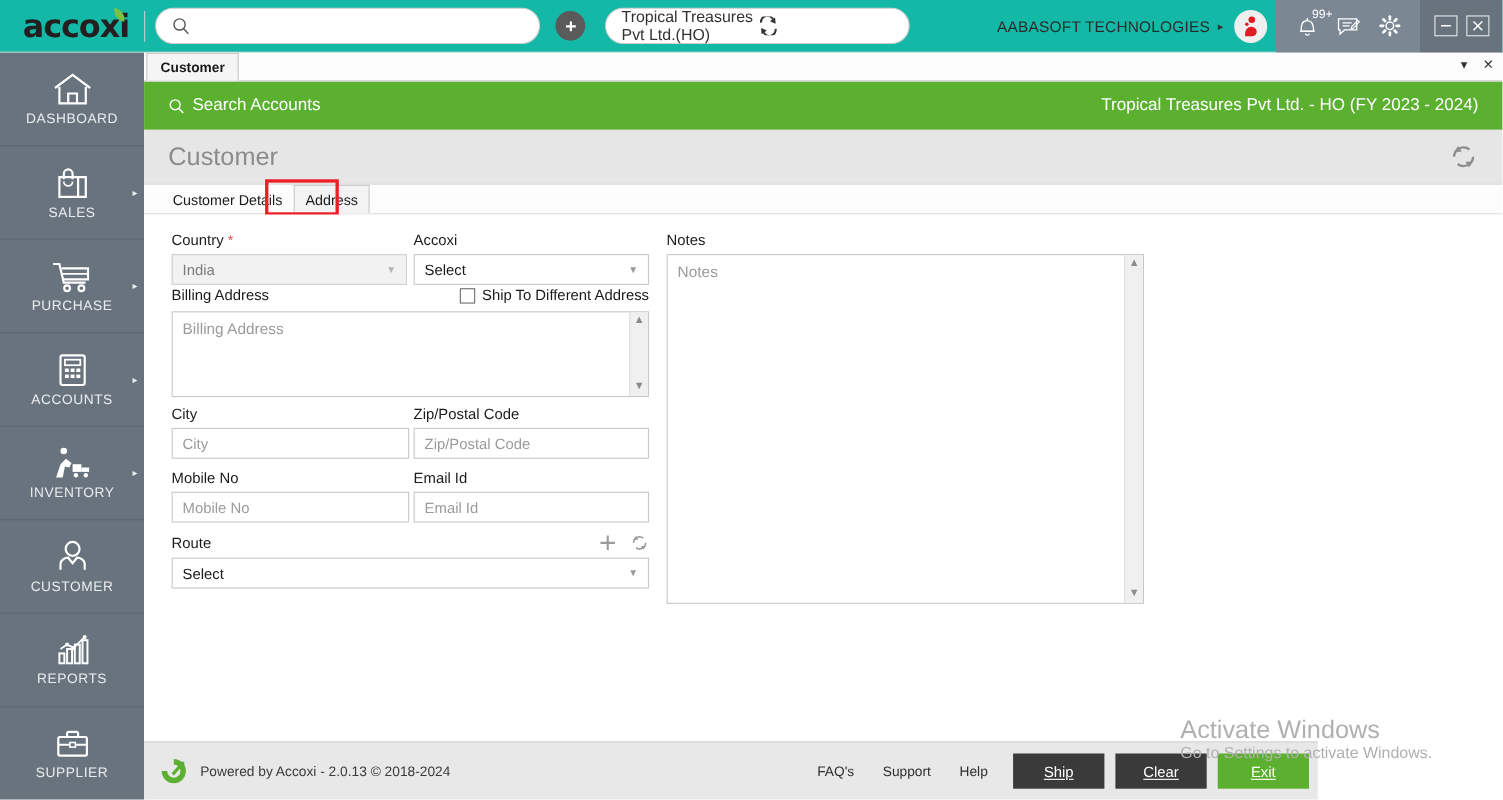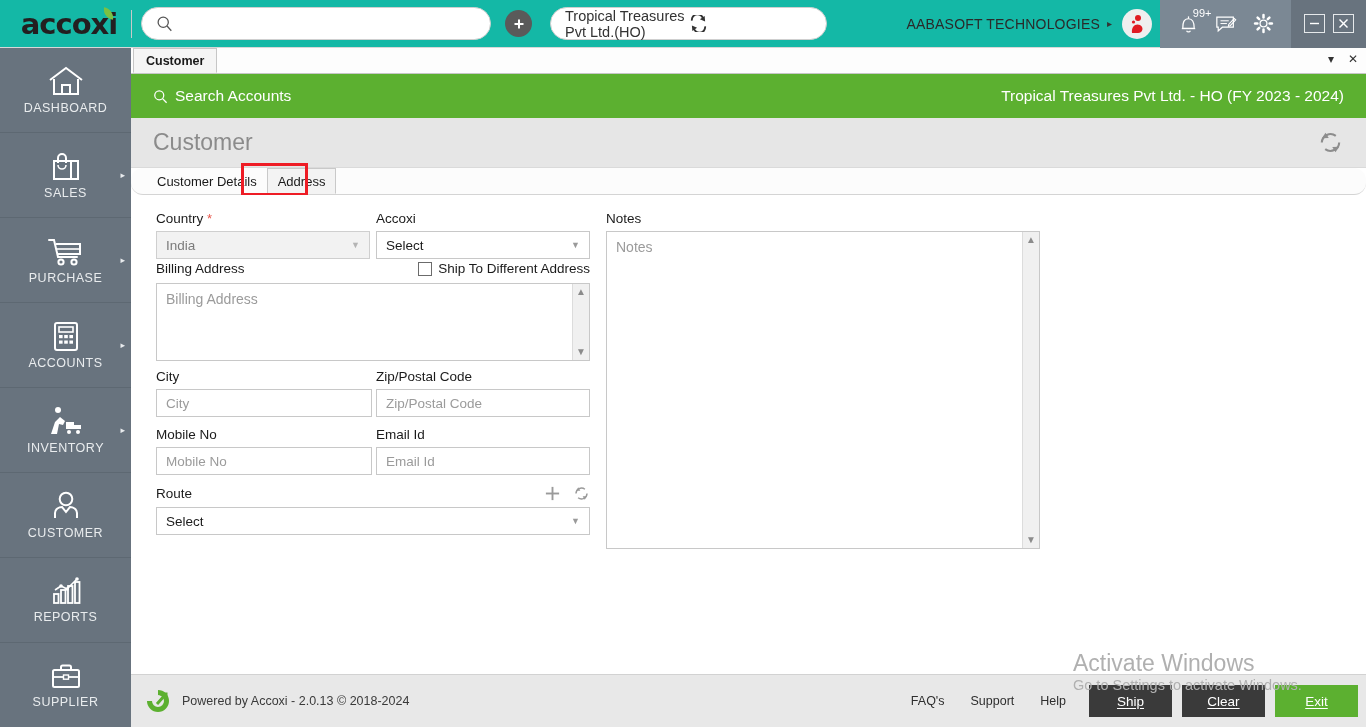--- a/index.html
+++ b/index.html
@@ -142,21 +142,21 @@
 
   .titlebar {
     height: 50px; background: #e6e6e6; display: flex; align-items: center;
     padding: 0 22px; border-bottom: 1px solid #dadada;
   }
   .page-title { font-size: 23px; color: #8b8b8b; font-weight: normal; }
   .titlebar-refresh { margin-left: auto; cursor: pointer; }
 
   .tabrow {
     height: 27px; background: #fcfcfc; display: flex; align-items: flex-end;
-    padding-left: 16px; position: relative; border-bottom: 1px solid #d4d4d4; border-radius: 12px;
+    padding-left: 16px; position: relative; border-bottom: 1px solid #d4d4d4;
   }
   .formtab {
     height: 26px; padding: 0 10px; display: flex; align-items: center;
     font-size: 13px; color: #1a1a1a; cursor: pointer; background: transparent;
   }
   .formtab.active {
     background: #f3f3f3; border: 1px solid #c9c9c9; border-bottom-color: #f3f3f3;
   }
   .tab-highlight {
     position: absolute; left: 110px; top: -5px; width: 67px; height: 33px;
@@ -209,21 +209,21 @@
 
   .watermark {
     position: absolute; pointer-events: none; color: #b0b0b0;
     font-family: "Liberation Sans", sans-serif; white-space: nowrap;
   }
   .wm1 { font-size: 23px; left: 1073px; top: 650px; }
   .wm2 { font-size: 14.5px; left: 1073px; top: 677px; }
 
   
   .footer {
-    position: absolute; bottom: 0; left: 0; width: 1235px; height: 53px;
+    position: absolute; bottom: 0; left: 0; width: 1067px; height: 53px;
     background: #e8e8e8; display: flex; align-items: center;
     padding: 0 8px 0 14px; border-top: 1px solid #d2d2d2;
   }
   .foot-left { display: flex; align-items: center; gap: 11px; }
   .foot-logo {
     width: 26px; height: 26px; display: flex; align-items: center;
     justify-content: center;
   }
   .foot-text { font-size: 12.5px; color: #3a3a3a; }
   .foot-right { margin-left: auto; display: flex; align-items: center; gap: 0; }

